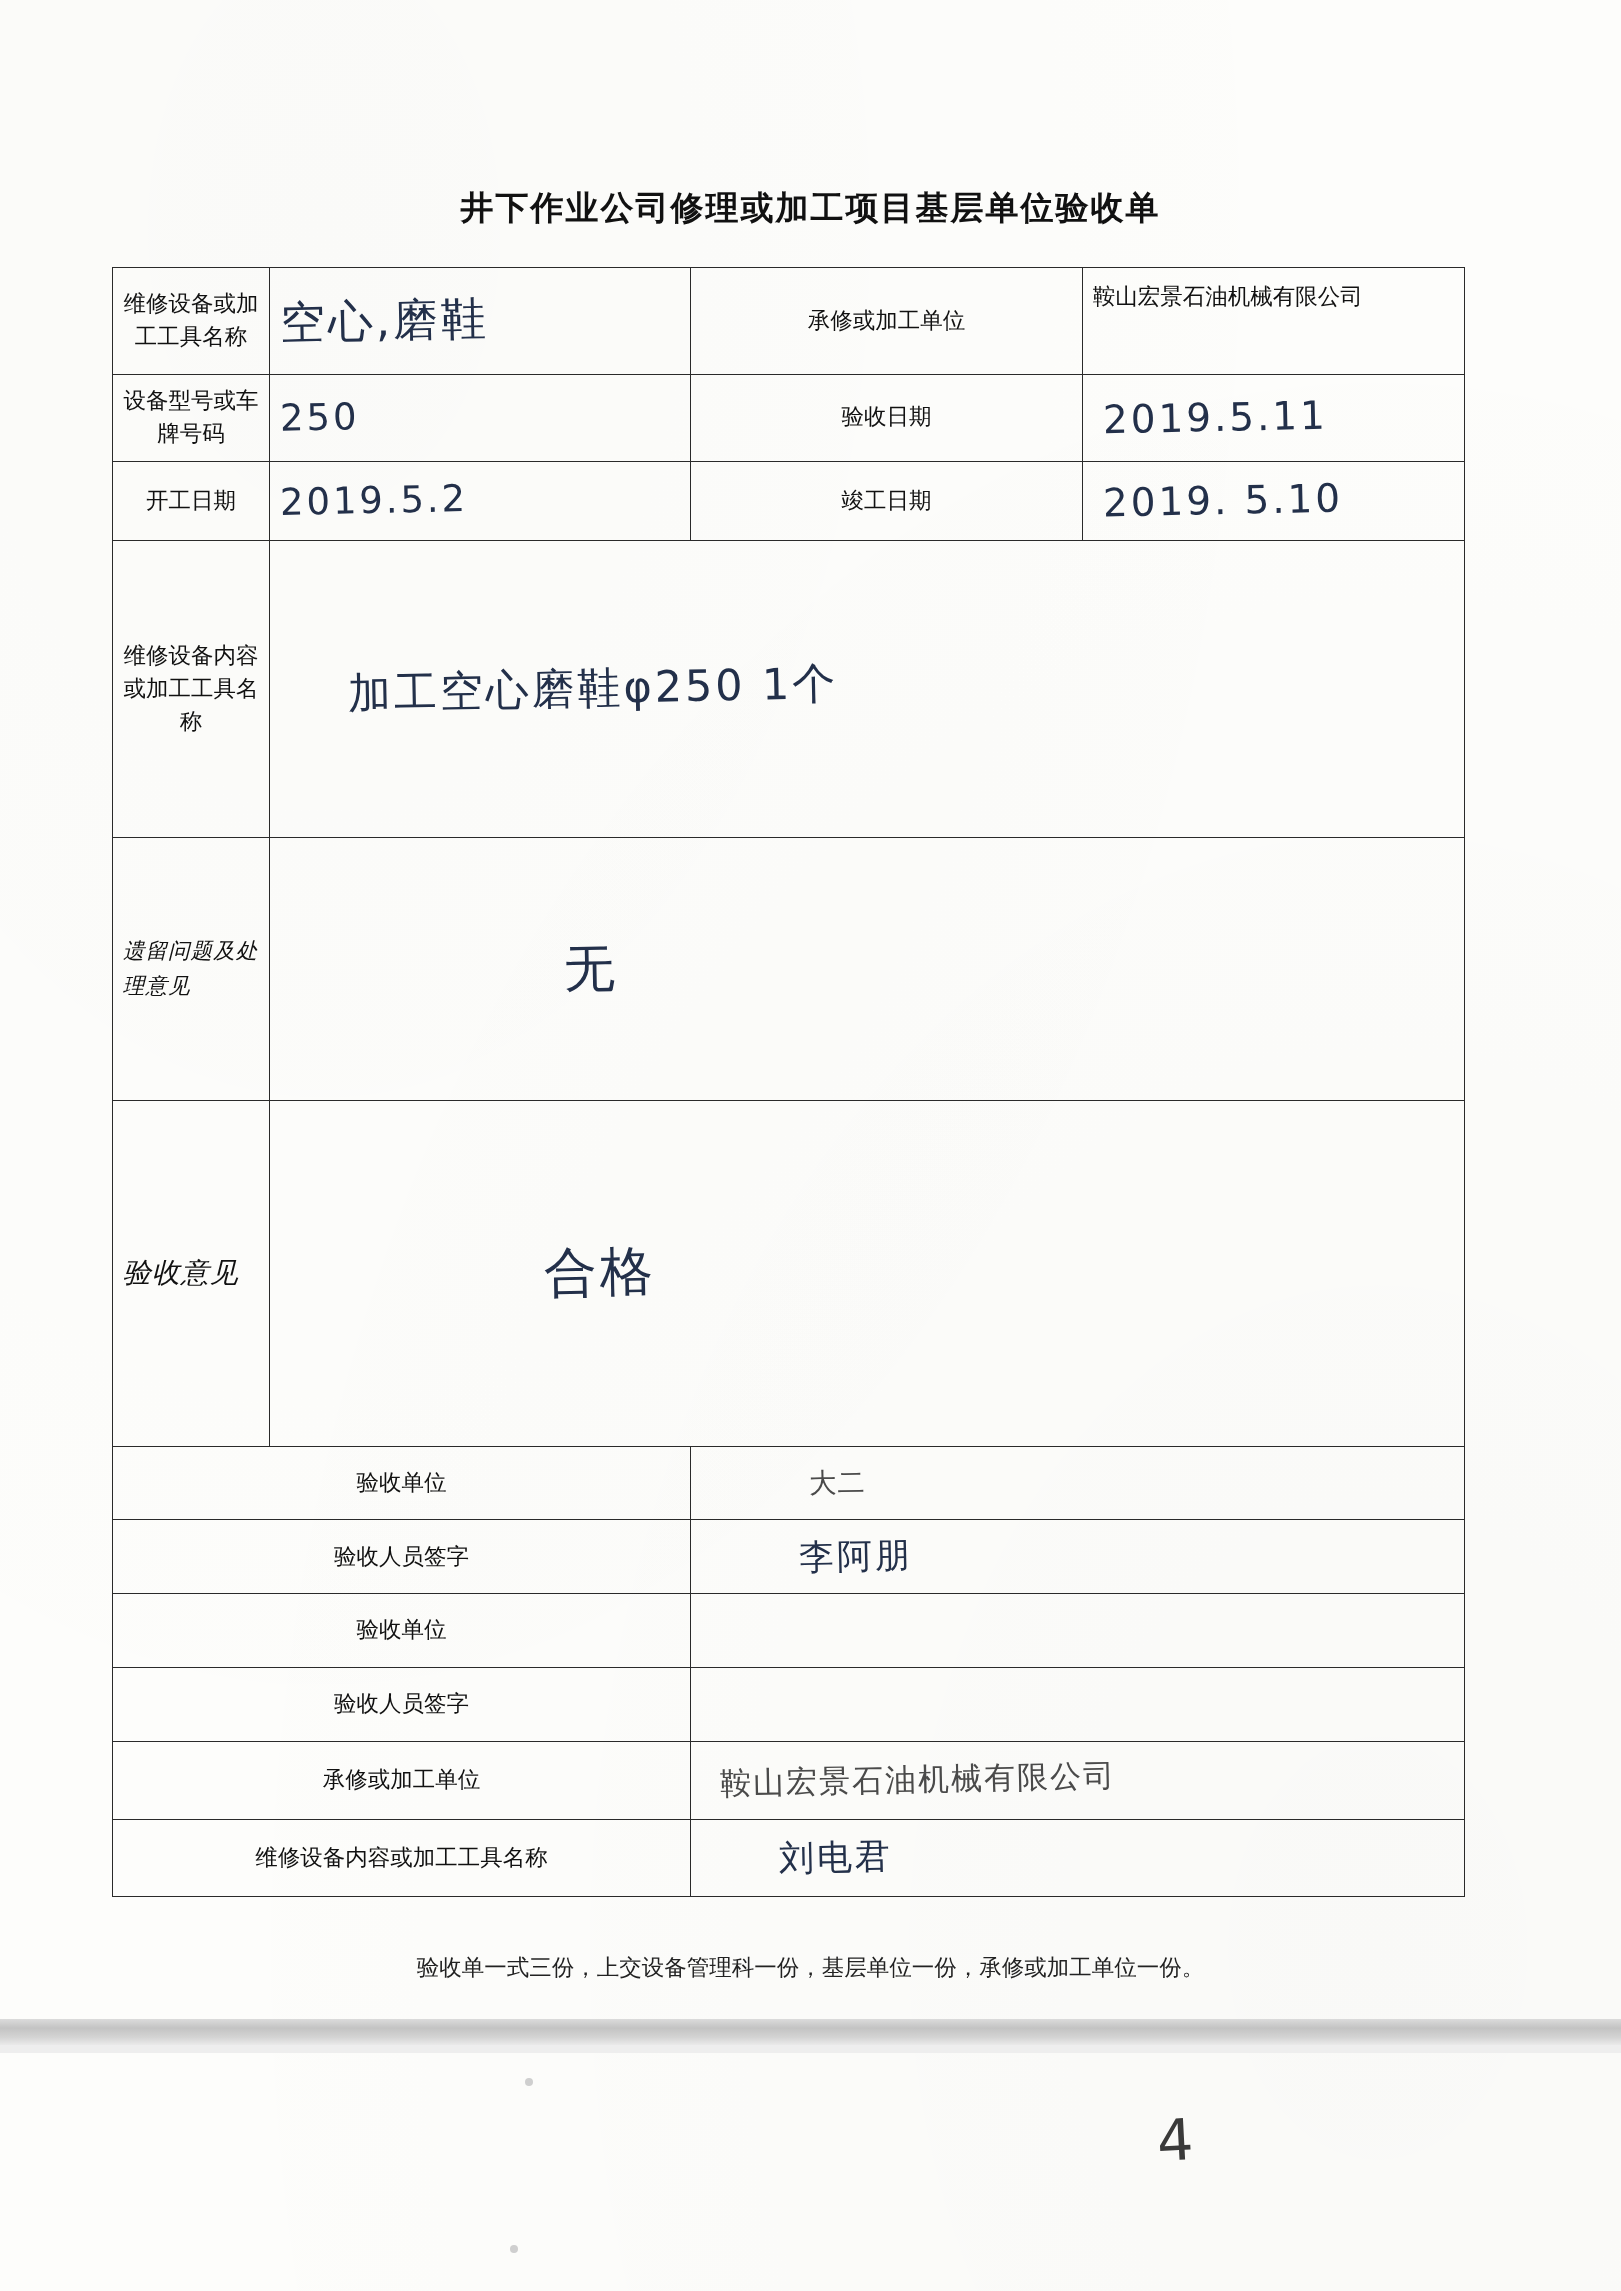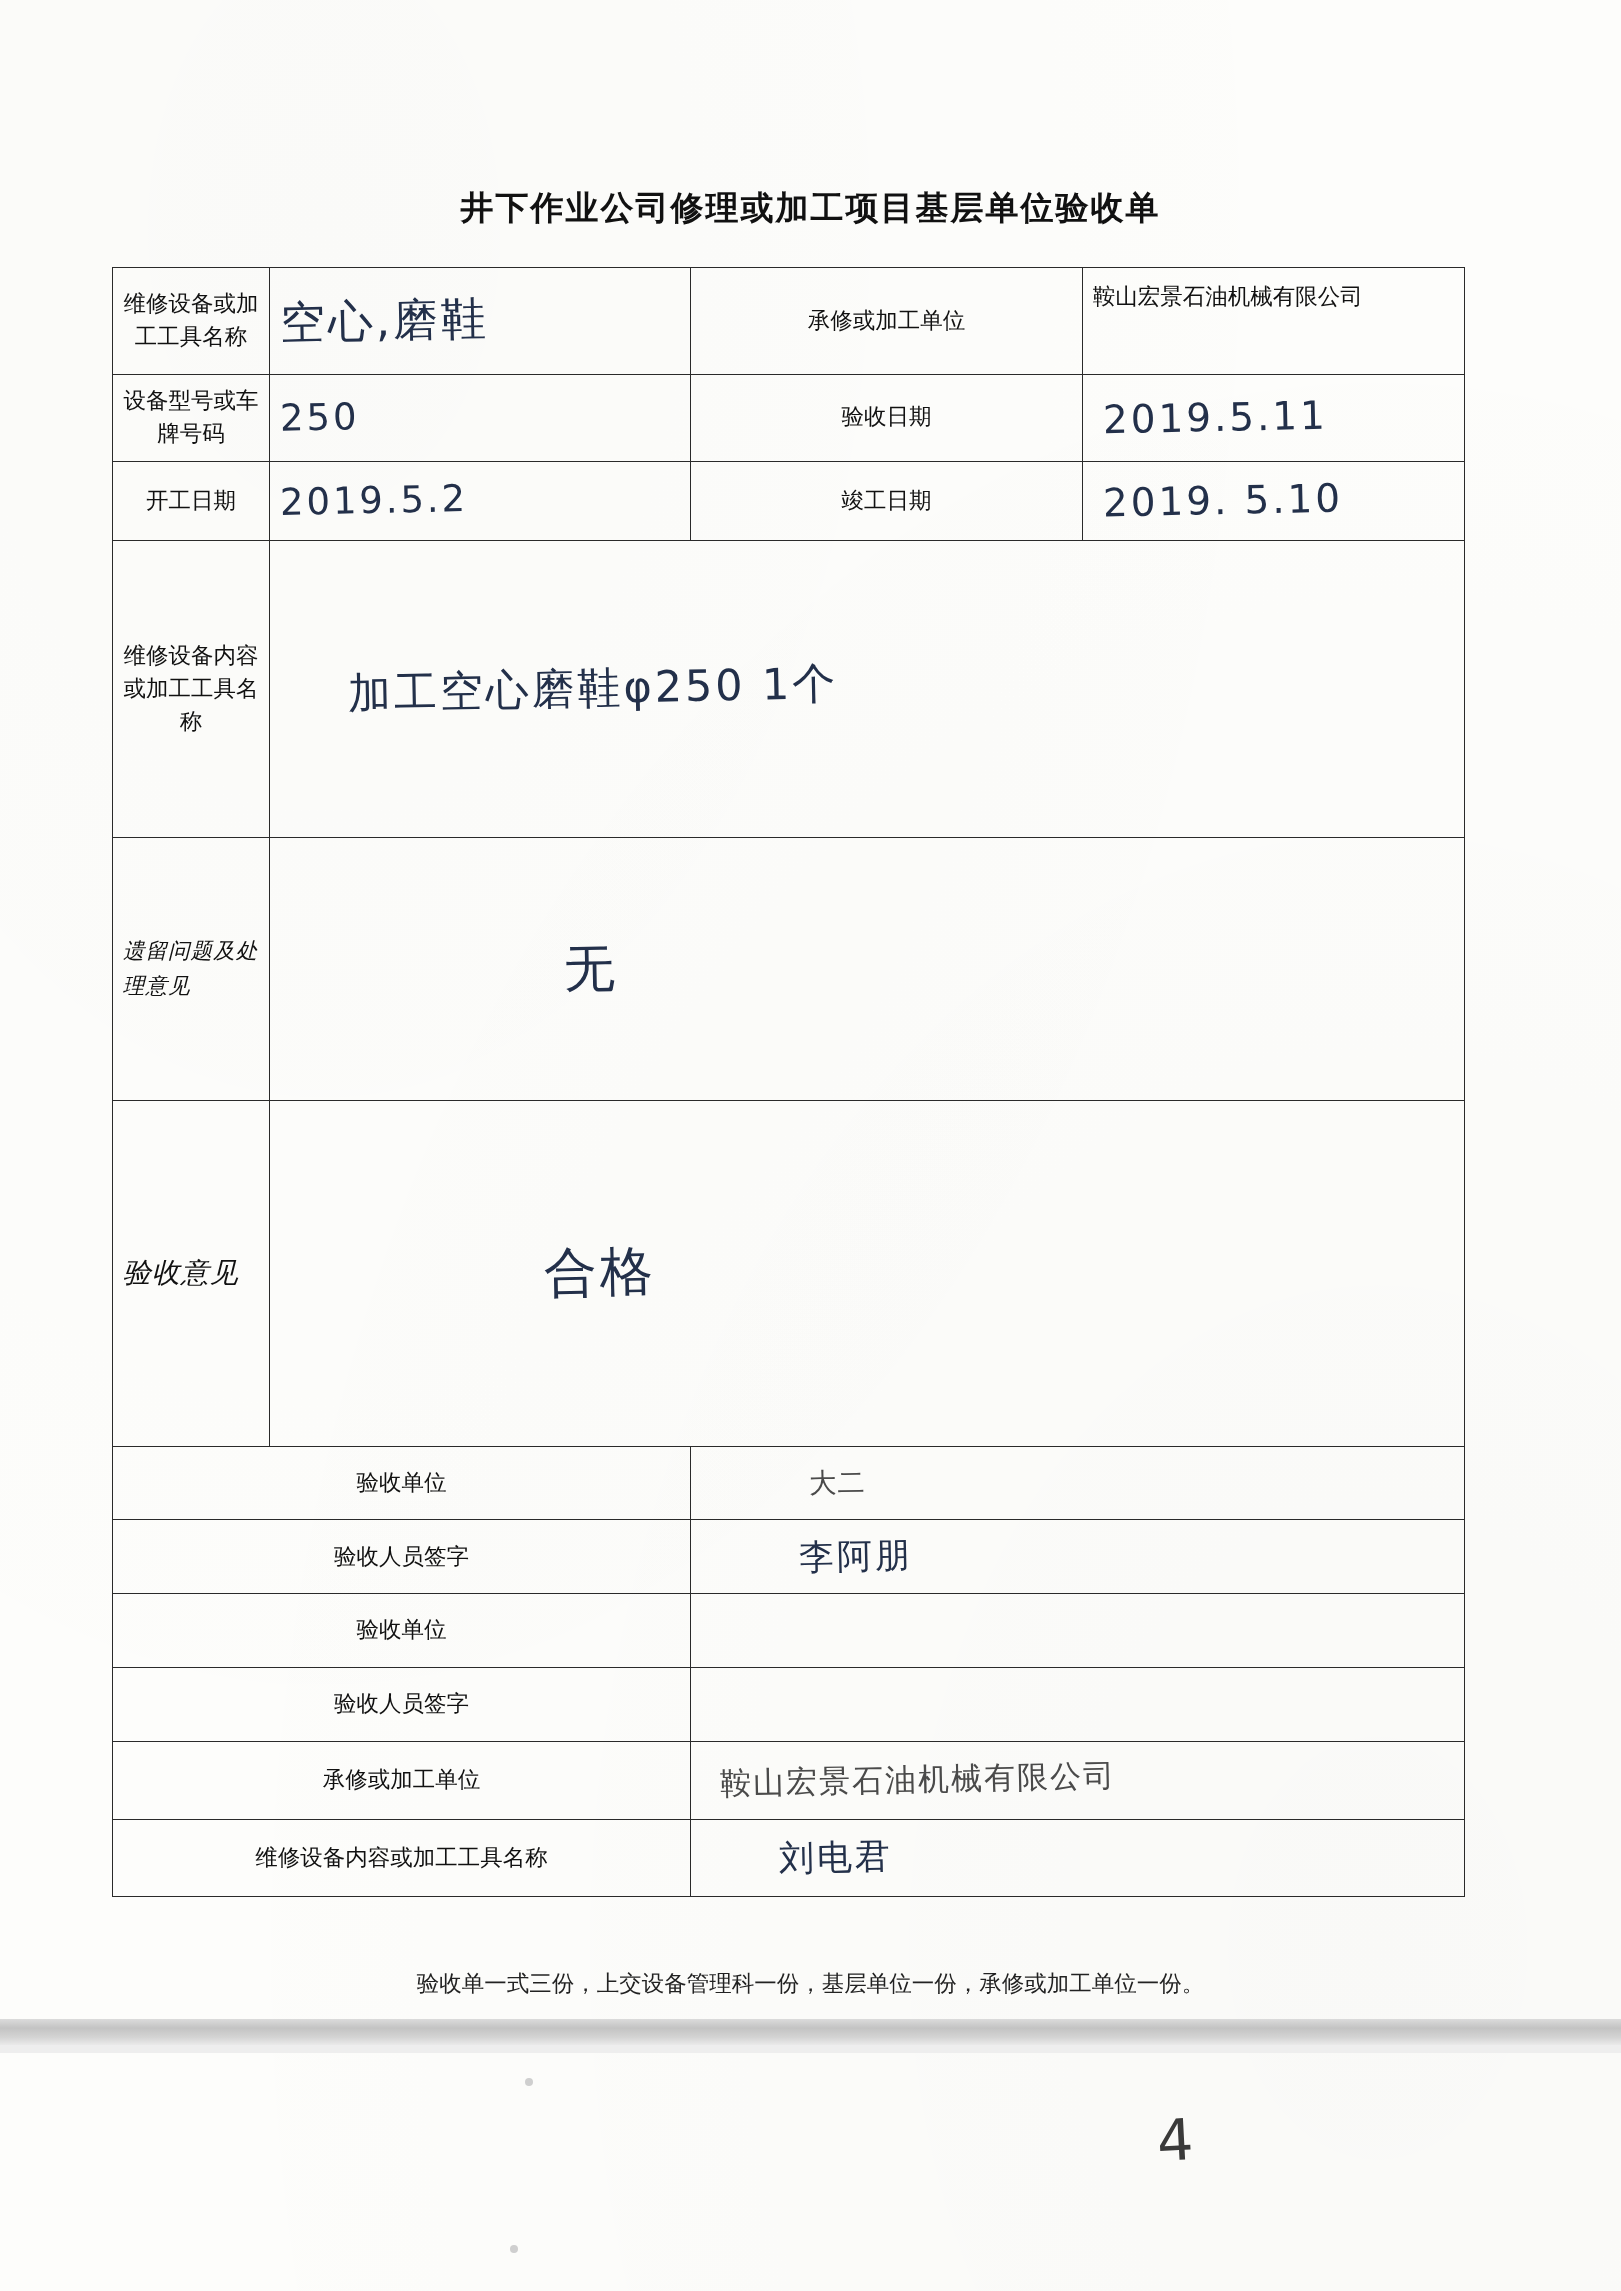--- a/index.html
+++ b/index.html
@@ -119,21 +119,20 @@
 
   .footnote {
     position: absolute;
     top: 1952px;
     left: 0;
     width: 100%;
     text-align: center;
     font-family: "Liberation Serif", serif;
     font-size: 22.5px;
     color: #222;
-    margin-top: 16px;
   }
 
   .page-number {
     position: absolute;
     top: 2107px;
     left: 1157px;
     font-family: "DejaVu Sans", sans-serif;
     font-size: 57px;
     color: #3a3a3a;
     transform: rotate(-3deg);

